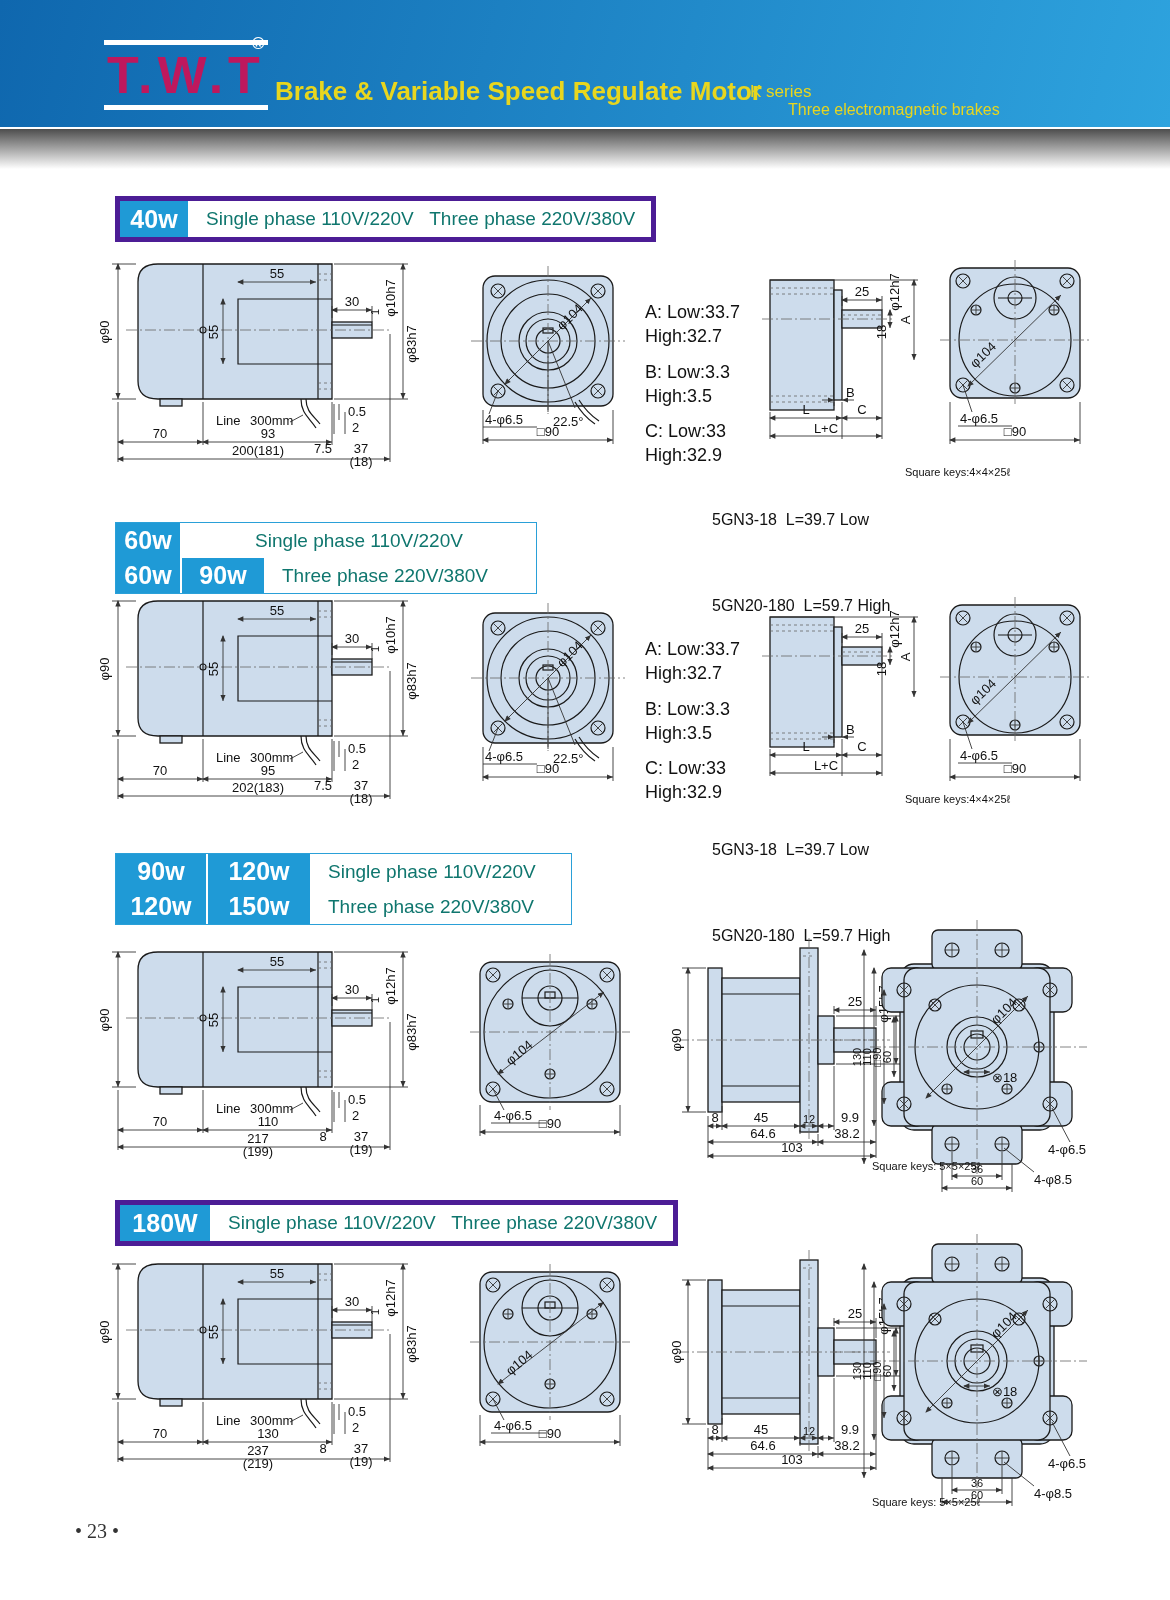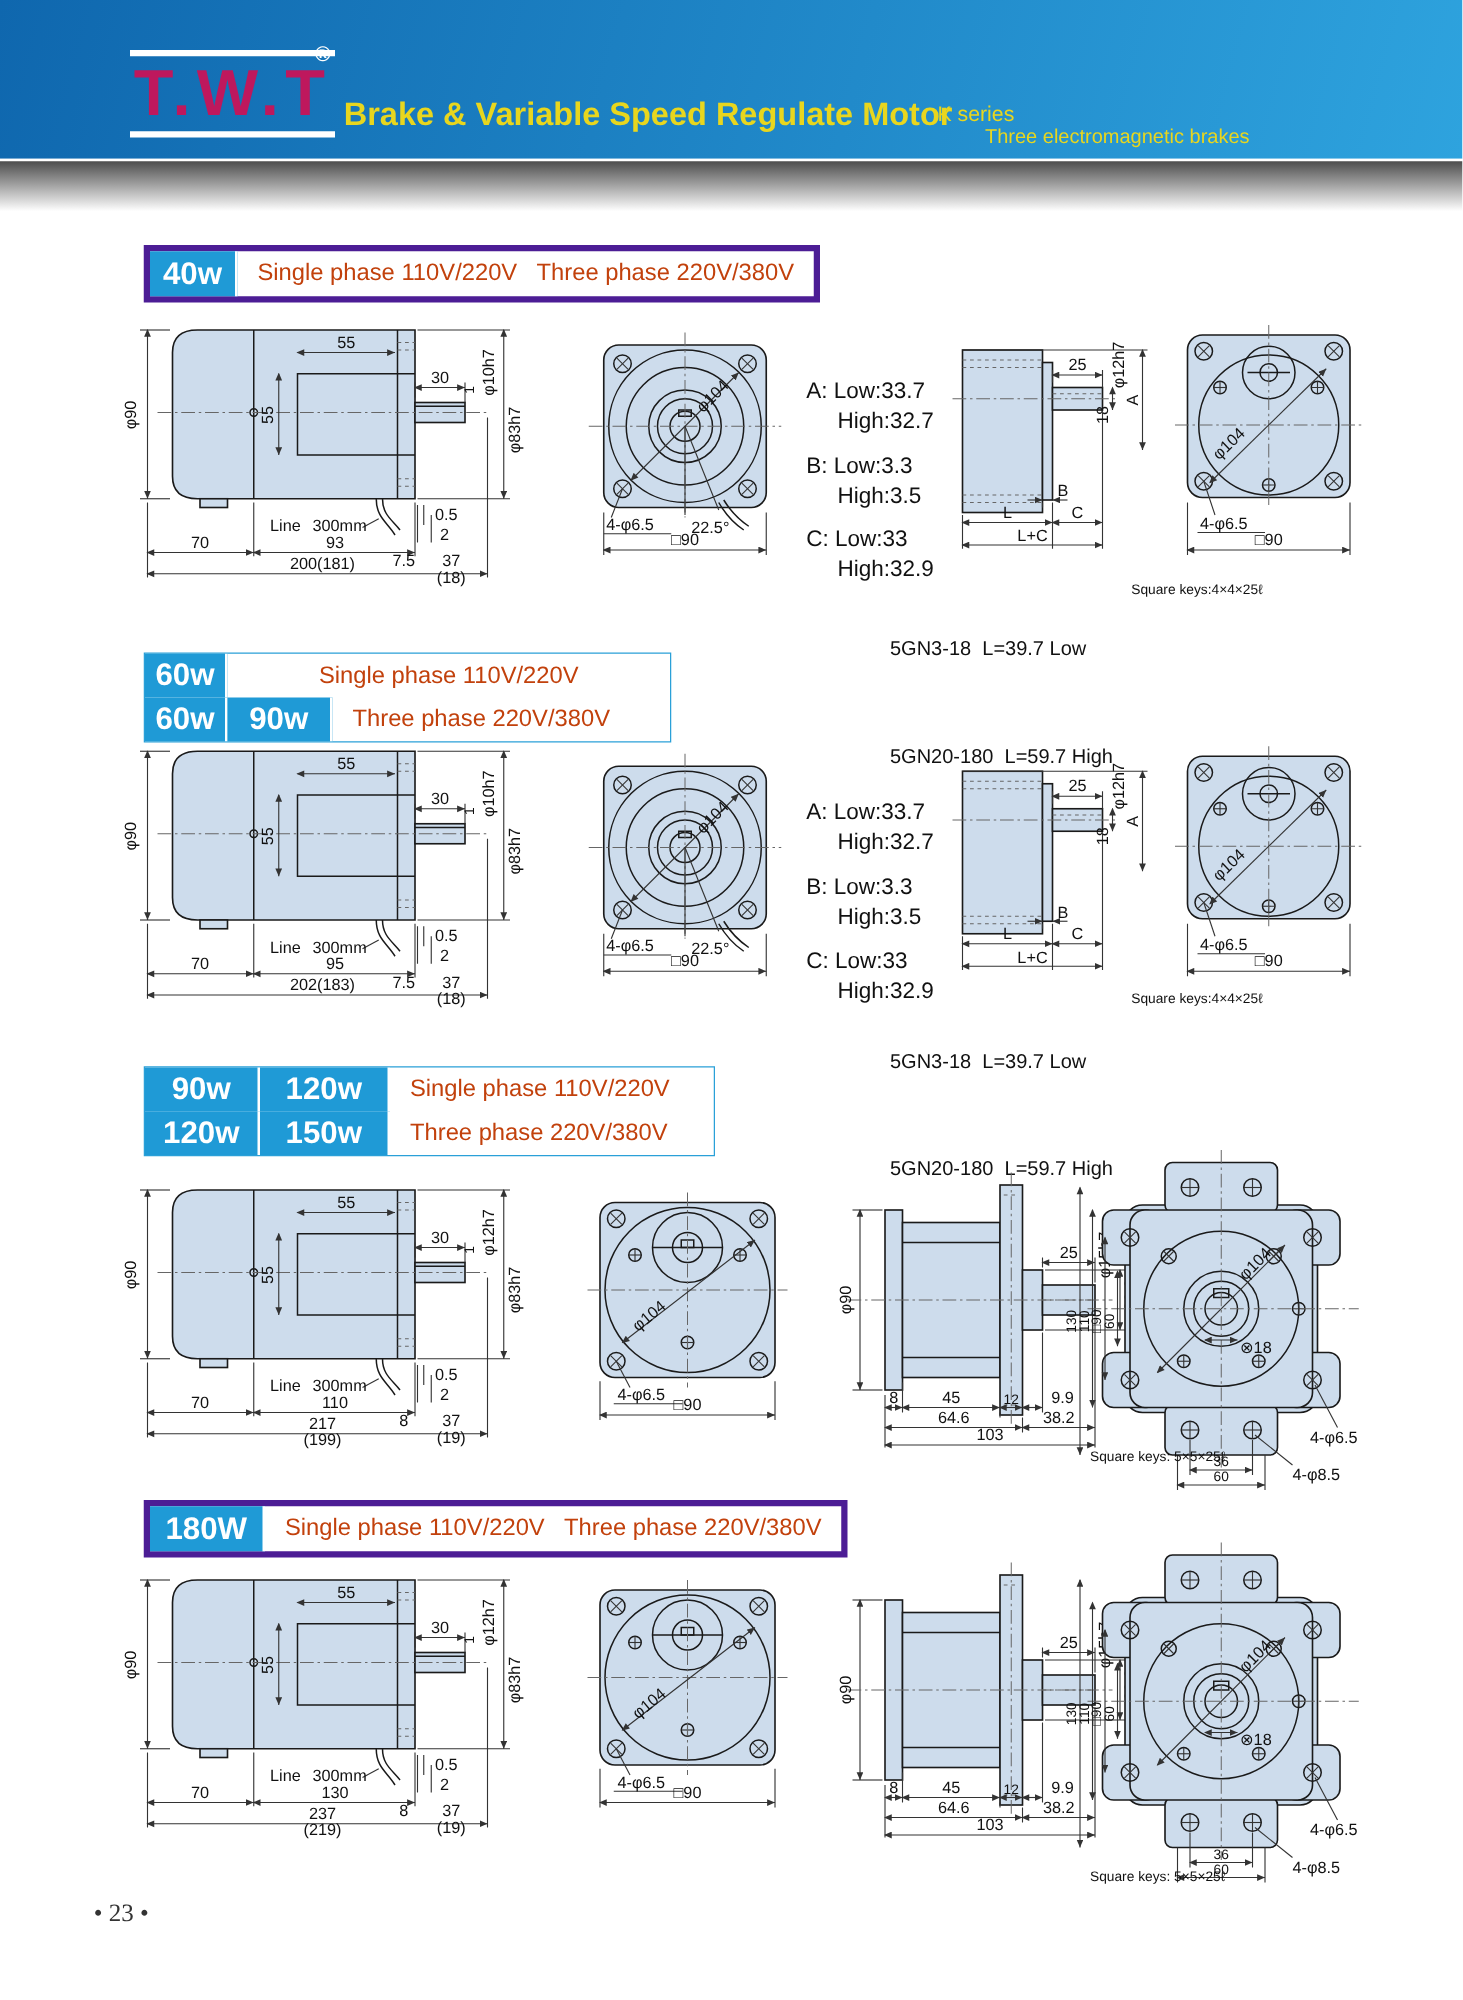--- a/index.html
+++ b/index.html
@@ -14,25 +14,25 @@
   .reg{left:252px;top:34px;color:#fff;font-size:17px;font-weight:bold}
   .htitle{left:275px;top:76px;color:#e8d61e;font-size:26px;font-weight:bold;white-space:pre}
   .hseries{left:750px;top:82px;color:#e8d61e;font-size:17px;font-weight:normal}
   .hsub{left:788px;top:101px;color:#e8d61e;font-size:16px}
   
   .stitle{border:5px solid #4c1d95;background:#fff;display:flex}
   .stitle2{border:1px solid #2aa0d8;background:#fff}
   .trow{display:flex;height:35px}
   .pw{background:#1f9ad6;color:#fff;font-weight:bold;font-size:25px;display:flex;align-items:center;
       justify-content:center;border-right:2px solid #fff;box-sizing:border-box}
-  .ptxt{font-size:19px;display:flex;align-items:center;padding:0 16px;white-space:pre;color:#c2410c}
+  .ptxt{font-size:19px;display:flex;align-items:center;padding:0 16px;white-space:pre;color:#0f766e}
   
   .abc{font-size:18px;line-height:1.35}
   .abc .g{margin-bottom:11px}
-  .abc .ind{margin-left:25px}
+  .abc .ind{}
   .gn{font-size:16px;line-height:1.8;white-space:pre}
   .keys{font-size:11px}
   .pagenum{font-family:"Liberation Serif",serif;font-size:20px;color:#333}
   
   svg{overflow:visible}
   .fb{fill:#cddcec;stroke:#1a1a1a;stroke-width:1.3}
   .ol{fill:none;stroke:#1a1a1a;stroke-width:1.2}
   .dl{stroke:#333;stroke-width:0.9;fill:none}
   .da{stroke:#333;stroke-width:0.9;fill:none;marker-start:url(#aS);marker-end:url(#aE)}
   .cl{stroke:#666;stroke-width:0.8;stroke-dasharray:11 3 2 3;fill:none}

